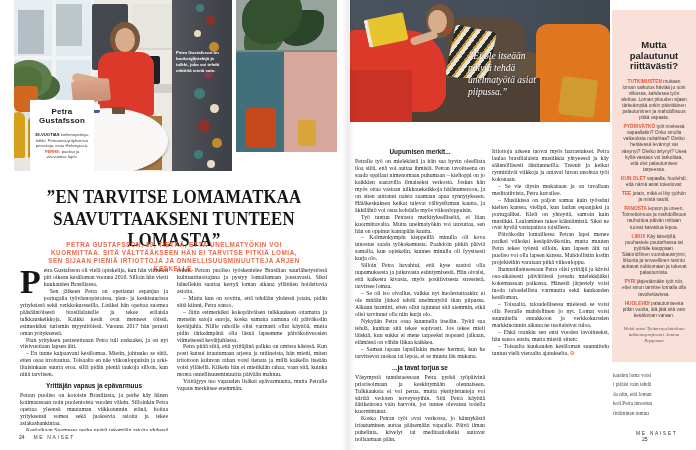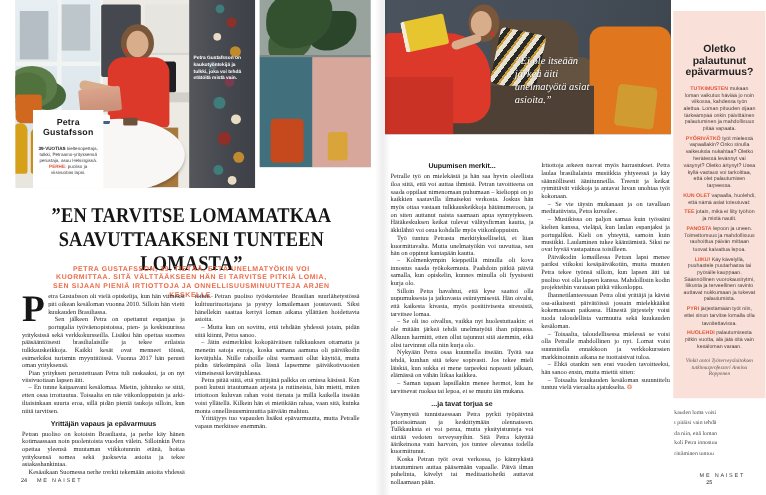--- a/index.html
+++ b/index.html
@@ -243,23 +243,23 @@
     <div class="abs c-base"></div>
     <div class="abs c-dress"></div>
     <div class="abs c-drape"></div>
     <div class="abs c-hair"></div>
     <div class="abs c-face"></div>
     <div class="abs c-earring"></div>
     <div class="abs c-arm2"></div>
     <div class="abs c-book"></div>
     <div class="abs" id="pull-quote">
       <span>”Ei ole itseään</span><br>
-      <span>järkeä äiti</span><br>
+      <span>päiviä tehdä</span><br>
       <span>unelmatyötä asiat</span><br>
-      <span>asioita.”</span>
+      <span>piipussa.”</span>
     </div>
   </div>
 
   <div class="col" id="col-r1">
     <p class="subhead" style="margin-top:0">Uupumisen merkit...</p>
     <p class="bp noindent">Petralle työ on mielekästä ja hän saa hyvin oleellista iloa siitä, että voi auttaa ihmisiä. Petran tavoitteena on saada oppilaat nimenomaan puhumaan – kielioppi on jo kaikkien saatavilla ilmaiseksi verkosta. Joskus hän myös ottaa vastaan tulkkauskeikkoja hätänumeroon, ja on siten auttanut naista saamaan apua synnytykseen. Hätäkeskuksen keikat tulevat välitysfirman kautta, ja äkkilähtö voi osua kohdalle myös viikonloppuisin.</p>
     <p class="bp">Työ tuntuu Petrasta merkitykselliseltä, ei liian kuormittavalta. Mutta unelmatyökin voi uuvuttaa, sen hän on oppinut kantapään kautta.</p>
     <p class="bp">– Kolmenkympin kieppeillä minulla oli kova innostus saada työkokemusta. Paahdoin pitkiä päiviä samalla, kun opiskelin, kunnes minulla oli fyysisesti kurja olo.</p>
     <p class="bp">Silloin Petra havahtui, että kyse saattoi olla uupumuksesta ja jatkuvasta esiintymisestä. Hän oivalsi, että kaikesta kivasta, myös positiivisesta stressistä, tarvitsee lomaa.</p>
     <p class="bp">– Se oli iso oivallus, vaikka nyt huolestuttaakin: ei ole mitään järkeä tehdä unelmatyötä ihan piipussa. Alkuun harmitti, etten ollut tajunnut sitä aiemmin, eikä olisi tarvinnut olla niin kurja olo.</p>
@@ -276,21 +276,21 @@
     <p class="bp">– Se vie täysin mukanaan ja on tavallaan meditatiivista, Petra kuvailee.</p>
     <p class="bp">– Musiikissa on paljon samaa kuin työssäni kielten kanssa, vieläpä, kun laulan espanjaksi ja portugaliksi. Kieli on yhteyttä, samoin kuin musiikki. Laulaminen tukee kääntämistä. Siksi ne ovat hyvää vastapainoa toisilleen.</p>
     <p class="bp">Päiväkodin lomaillessa Petran lapsi menee pariksi viikoksi kesäpäiväkotiin, mutta muuten Petra tekee työnsä silloin, kun lapsen äiti tai puoliso voi olla lapsen kanssa. Mahdollisiin kodin projekteihin varataan pitkä viikonloppu.</p>
     <p class="bp">Ihannetilanteessaan Petra olisi yrittäjä ja kävisi osa-aikaisesti päivätöissä jossain mielekkääksi kokemassaan paikassa. Hänestä järjestely voisi tuoda taloudellista varmuutta sekä kuukauden kesäloman.</p>
     <p class="bp">– Toisaalta, taloudellisessa mielessä se voisi olla Petralle mahdollinen jo nyt. Lomat voisi suunnitella ennakkoon ja verkkokurssien markkinoinnin aikana ne tuottaisivat tuloa.</p>
     <p class="bp">– Ehkä otankin sen ensi vuoden tavoitteeksi, hän sanoo ensin, mutta miettii sitten:</p>
     <p class="bp"><span>– Toisaalta kuukauden kesäloman suunnittelu tuntuu vielä vieraalta ajatukselta. </span><span class="endmark">❂</span></p>
   </div>
 
   <aside class="abs" id="sidebar">
-    <h2>Oletko palautunut epävarmuus?</h2>
+    <h2>Mutta palautunut riittävästi?</h2>
     <p><span class="lead-word">TUTKIMUSTEN</span> <span>mukaan loman vaikutus häviää jo noin viikossa, kahdessa työn alettua. Loman pituuden sijaan tärkeämpää onkin päivittäinen palautuminen ja mahdollisuus pitää vapaata.</span></p>
     <p><span class="lead-word">PYÖRIVÄTKÖ</span> <span>työt mielessä vapaallakin? Onko sinulla vaikeuksia nukahtaa? Oletko herätessä levännyt vai väsynyt? Oletko ärtynyt? Usea kyllä-vastaus voi tarkoittaa, että olet palautumisen tarpeessa.</span></p>
     <p><span class="lead-word">KUN OLET</span> <span>vapaalla, huolehdi, että nämä asiat toteutuvat:</span></p>
     <p><span class="lead-word">TEE</span> <span>jotain, mikä ei liity työhön ja mistä nautit.</span></p>
     <p><span class="lead-word">PANOSTA</span> <span>lepoon ja uneen. Toimettomuus ja mahdollisuus rauhoittua päivän mittaan tuovat kaivattua lepoa.</span></p>
     <p><span class="lead-word">LIIKU!</span> <span>Käy kävelyllä, puuhastele puutarhassa tai pyöräile kauppaan. Säännöllinen vuorokausirytmi, liikunta ja terveellinen ravinto auttavat nukkumaan ja tukevat palautumista.</span></p>
     <p><span class="lead-word">PYRI</span> <span>järjestämään työt niin, ettei sinun tarvitse lomalla olla tavoitettavissa.</span></p>
     <p><span class="lead-word">HUOLEHDI</span> <span>palautumisesta pitkin vuotta, älä jätä sitä vain kesäloman varaan.</span></p>
     <p class="credit">Vinkit antoi Työterveyslaitoksen tutkimusprofessori Annina Ropponen</p>
   </aside>

